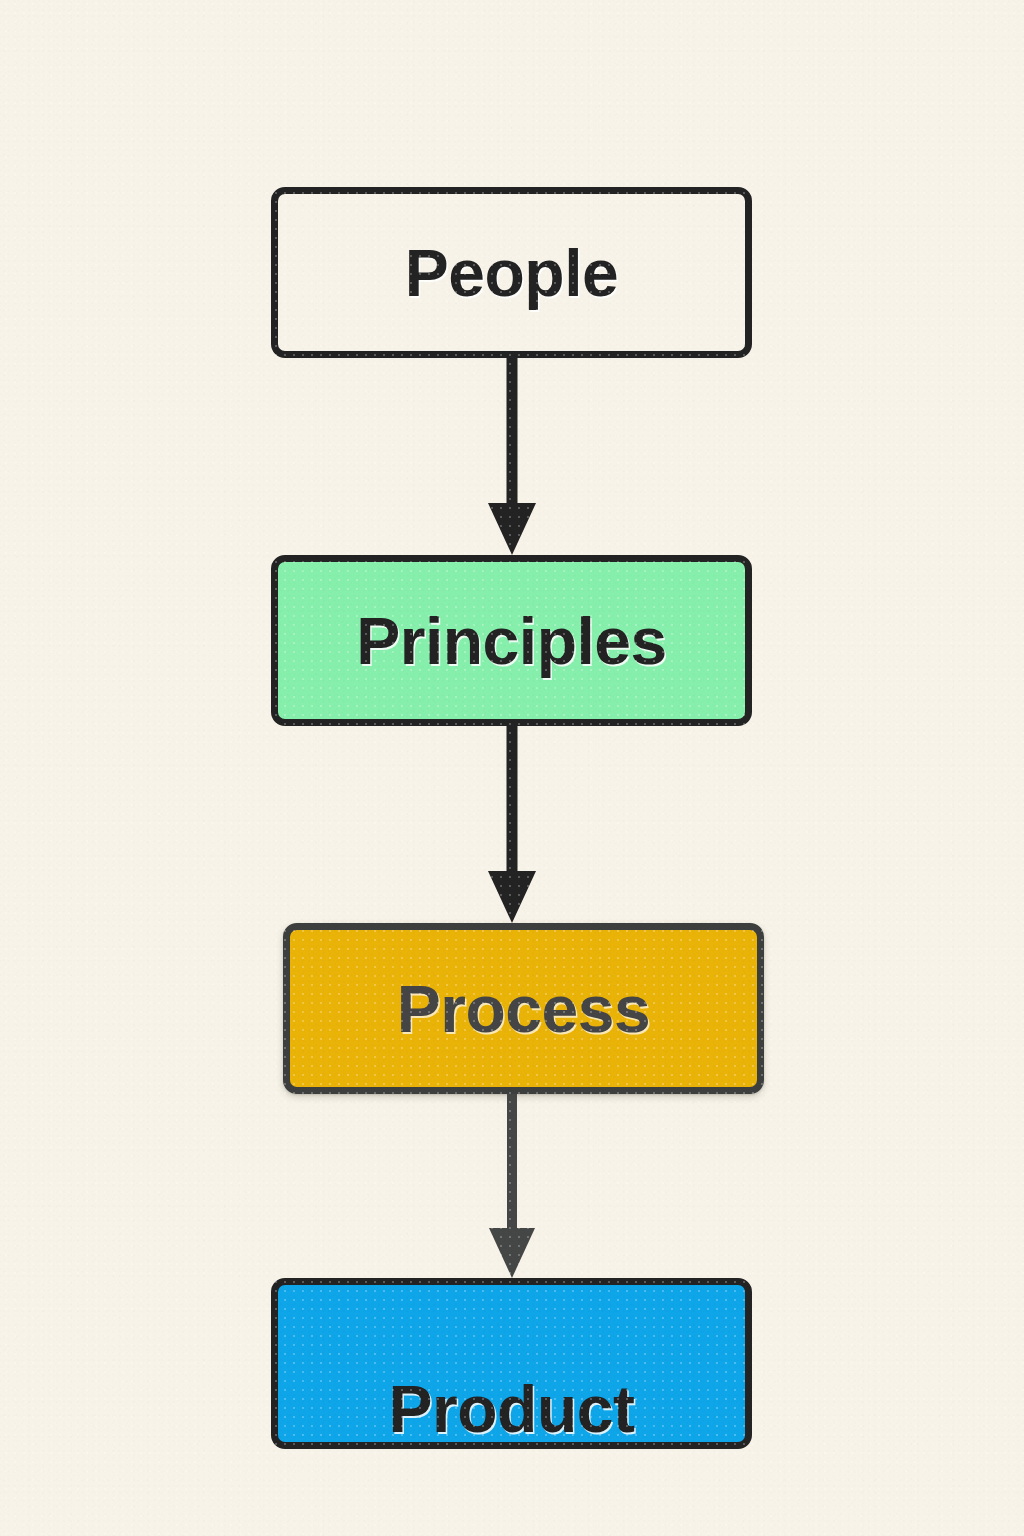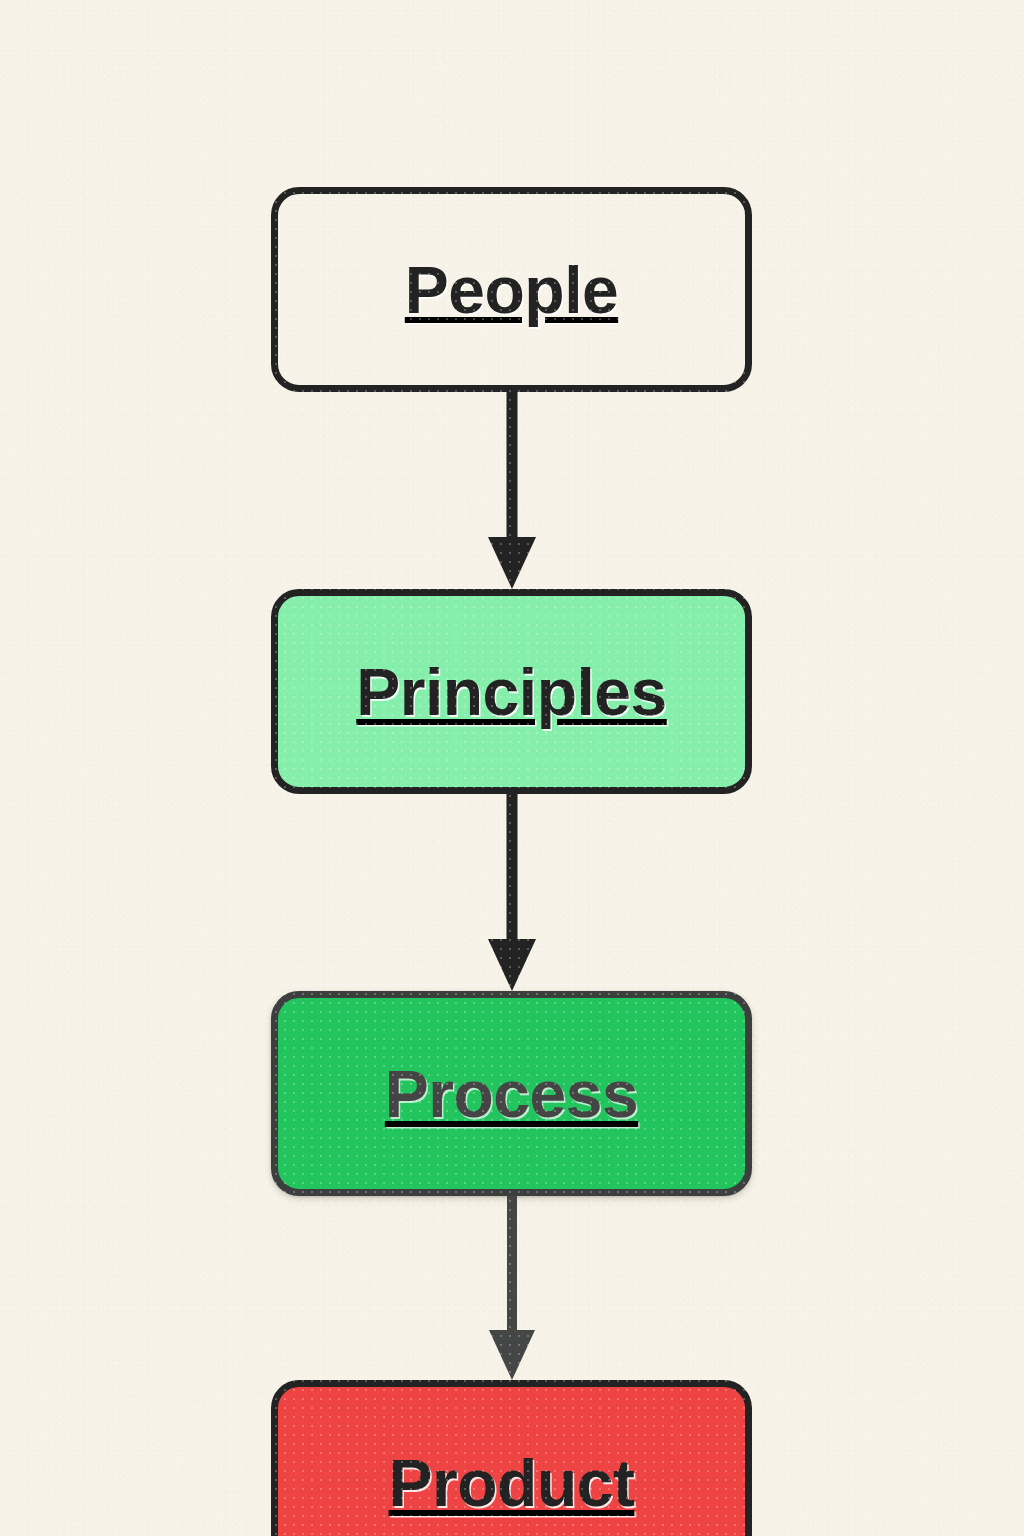--- a/index.html
+++ b/index.html
@@ -39,28 +39,27 @@
     left: 271px;
     top: 187px;
     width: 481px;
     z-index: 10;
   }
 
   
   .node {
     position: relative;
     width: 481px;
-    height: 205px;
+    height: 171px;
     display: flex;
     align-items: center;
     justify-content: center;
-    border-radius: 28px;
+    border-radius: 14px;
     background: #f7f3e8;
     border: 7px solid #232323;
-    text-decoration: underline;
   }
 
   .node-label {
     font-size: 66px;
     font-weight: 700;
     letter-spacing: -0.5px;
     line-height: 1;
     color: #232323;
     text-shadow: 1.5px 1.5px 0 rgba(255,255,255,.85);
     white-space: nowrap;
@@ -118,28 +117,28 @@
     <span class="node-label" style="color: rgb(35, 35, 35);">Principles</span>
   </div>
 
   <div class="connector">
     <svg width="60" height="197" viewBox="0 0 60 197" aria-hidden="true">
       <line class="arrow-stroke" x1="30" y1="0" x2="30" y2="156" stroke-width="11" stroke="#232323"></line>
       <polygon class="arrow-fill" points="6,145 54,145 30,197" fill="#232323"></polygon>
     </svg>
   </div>
 
-  <div class="node is-active" style="border-color: rgb(61, 63, 62); background-color: #22c55e;">
+  <div class="node is-active" style="border-color: rgb(61, 63, 62); background-color: #eab308; margin-left: 12px;">
     <span class="node-label" style="color: rgb(69, 69, 69);">Process</span>
   </div>
 
   <div class="connector c-short">
     <svg width="60" height="184" viewBox="0 0 60 184" aria-hidden="true">
       <line class="arrow-stroke is-muted" x1="30" y1="0" x2="30" y2="144" stroke-width="10" stroke="#444746"></line>
       <polygon class="arrow-fill is-muted" points="7,134 53,134 30,184" fill="#444746"></polygon>
     </svg>
   </div>
 
-  <div class="node" style="border-color: rgb(35, 35, 35); background-color: #ef4444;">
+  <div class="node" style="border-color: rgb(35, 35, 35); background-color: #0ea5e9; align-items: flex-end;">
     <span class="node-label" style="color: rgb(35, 35, 35);">Product</span>
   </div>
 
 </div>
 
 </body></html>

